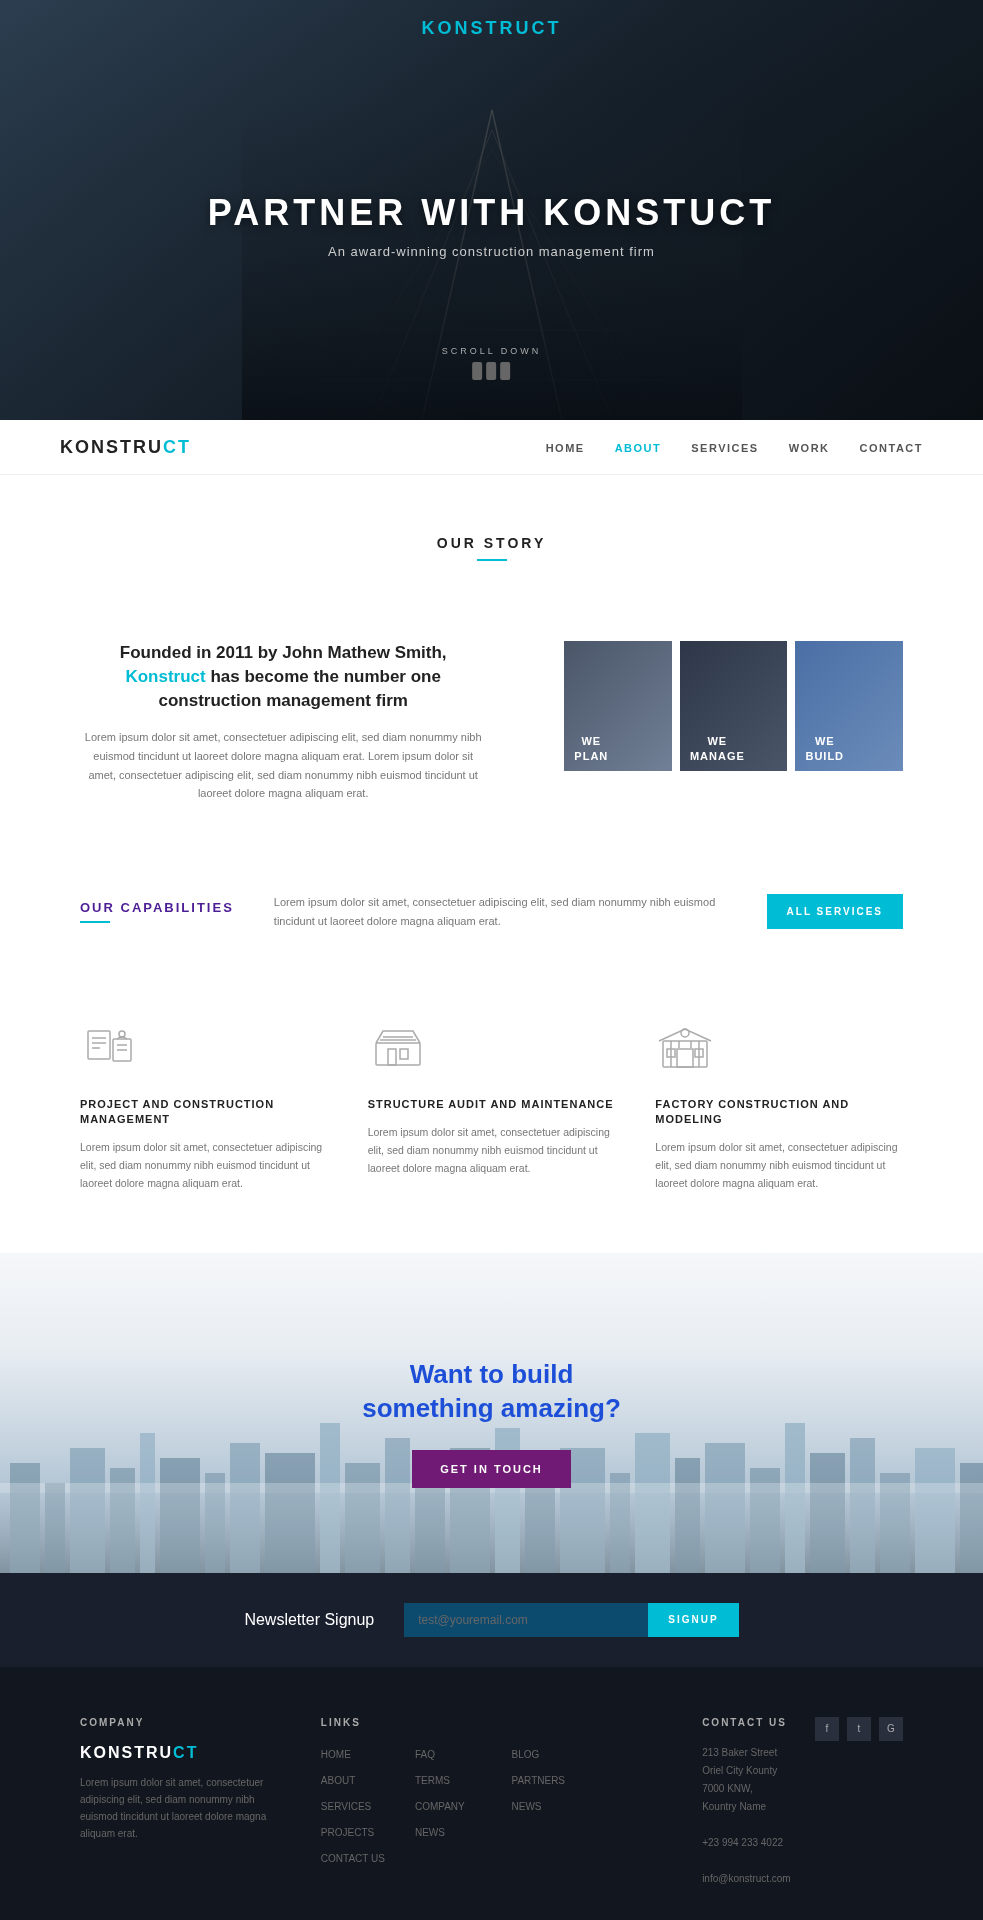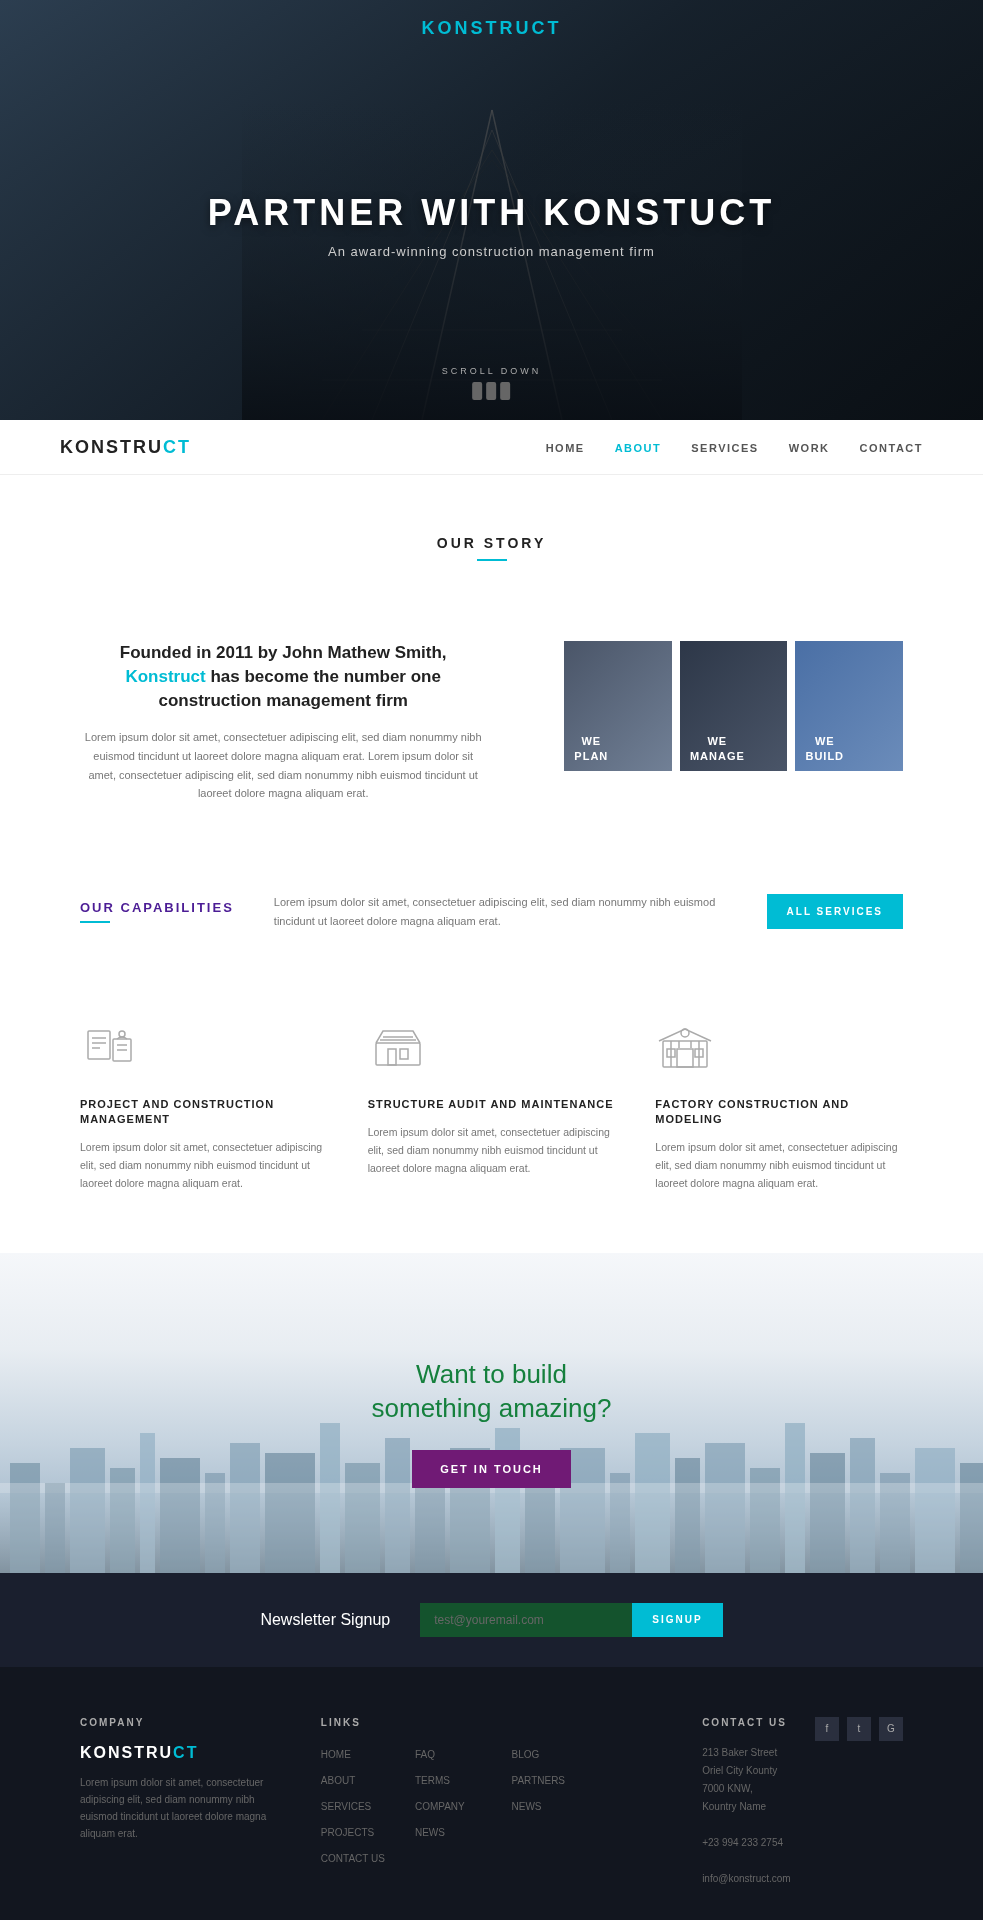--- a/index.html
+++ b/index.html
@@ -61,21 +61,21 @@
       text-shadow: 0 2px 8px rgba(0,0,0,0.5);
     }
     .hero-subtitle {
       font-size: 13px;
       color: #ccc;
       margin-top: 10px;
       letter-spacing: 1px;
     }
     .scroll-down {
       position: absolute;
-      bottom: 20px;
+      bottom: 40px;
       left: 50%;
       transform: translateX(-50%);
       z-index: 10;
       text-align: center;
       color: #aaa;
     }
     .scroll-down-text {
       font-size: 9px;
       letter-spacing: 3px;
       color: #aaa;
@@ -302,22 +302,22 @@
       width: 100%;
     }
     .cta-content {
       position: relative;
       z-index: 5;
       text-align: center;
       padding: 60px 20px 40px;
     }
     .cta-heading {
       font-size: 26px;
-      font-weight: 400;
-      color: #15803d;
+      font-weight: 700;
+      color: #1d4ed8;
       line-height: 1.3;
       margin-bottom: 24px;
     }
     .cta-btn {
       background: #701a75;
       color: #fff;
       font-size: 11px;
       font-weight: 700;
       letter-spacing: 2px;
       text-transform: uppercase;
@@ -339,25 +339,25 @@
       color: #fff;
       font-size: 16px;
       font-weight: 400;
       white-space: nowrap;
     }
     .newsletter-form {
       display: flex;
       gap: 0;
     }
     .newsletter-input {
-      width: 212px;
+      width: 244px;
       padding: 10px 14px;
       font-size: 12px;
       border: none;
-      background: #14532d;
+      background: #0c4a6e;
       color: #aaa;
       outline: none;
     }
     .newsletter-input::placeholder { color: #666; }
     .newsletter-btn {
       background: #00bcd4;
       color: #fff;
       font-size: 10px;
       font-weight: 700;
       letter-spacing: 2px;
@@ -718,21 +718,21 @@
 
     <div class="footer-col">
       <div class="contact-col-top">
         <div>
           <div class="footer-col-title">CONTACT US</div>
           <div class="footer-contact-text">
             <span>213 Baker Street</span><br>
             <span>Oriel City Kounty</span><br>
             <span>7000 KNW,</span><br>
             <span>Kountry Name</span><br><br>
-            <span>+23 994 233 2754</span><br><br>
+            <span>+23 994 233 4022</span><br><br>
             <span>info@konstruct.com</span>
           </div>
         </div>
         <div class="footer-social">
           <div class="social-icon">f</div>
           <div class="social-icon">t</div>
           <div class="social-icon">G</div>
         </div>
       </div>
     </div>

